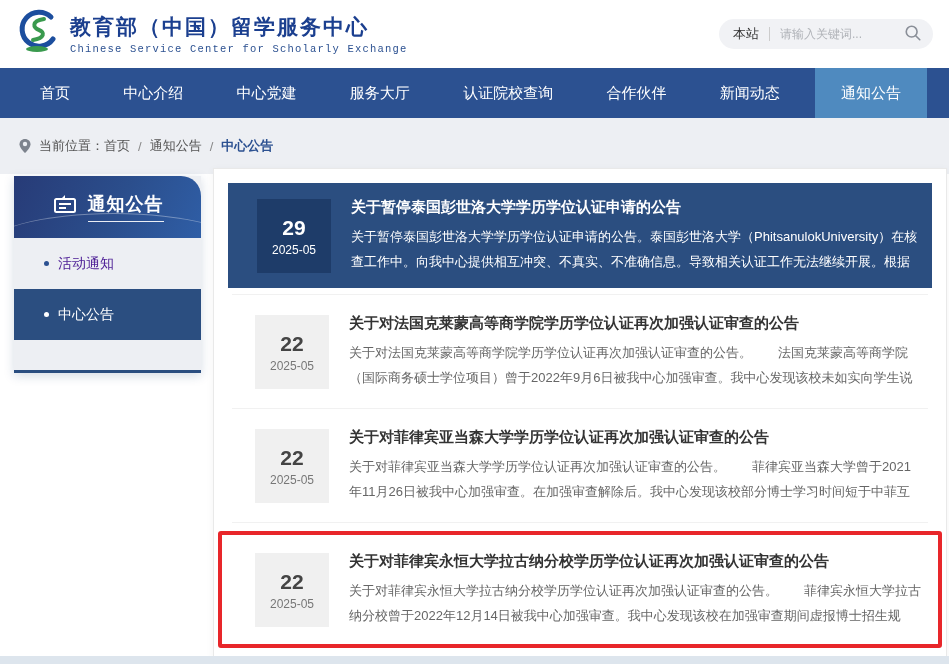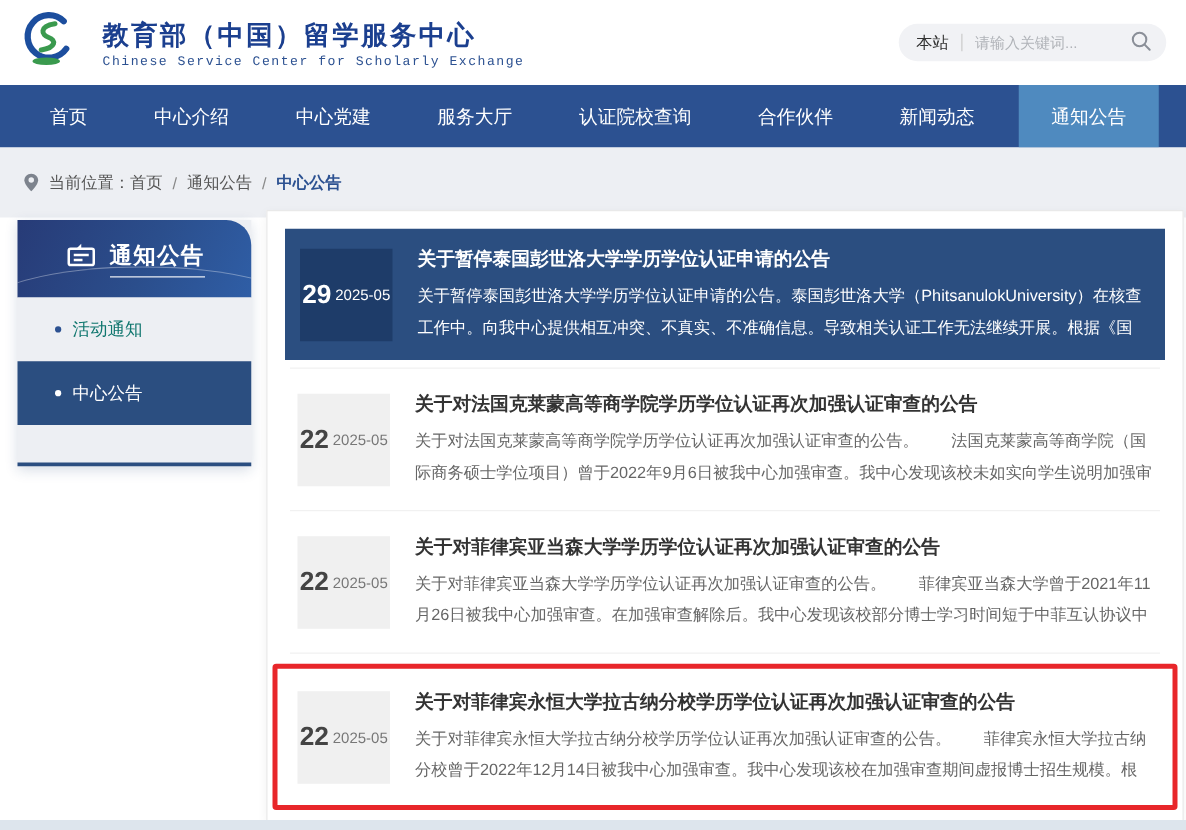--- a/index.html
+++ b/index.html
@@ -2,21 +2,21 @@
 <html><head>
 <meta charset="utf-8">
 <style>
   * { margin:0; padding:0; box-sizing:border-box; }
   html,body { width:949px; height:664px; overflow:hidden; background:#fff;
     font-family:"Liberation Sans","DejaVu Sans",sans-serif; }
   body { position:relative; }
 
   
   .top-header { position:absolute; left:0; top:0; width:949px; height:68px; background:#fff; }
-  .logo-wrap { position:absolute; left:14px; top:8px; display:flex; align-items:center; gap:20px; cursor:pointer; }
+  .logo-wrap { position:absolute; left:14px; top:8px; display:flex; align-items:center; gap:8px; cursor:pointer; }
   .logo-text .cn { font-size:21px; font-weight:bold; color:#1b3f8f; letter-spacing:2px; }
   .logo-text .en { font-size:10.5px; color:#2c5191; letter-spacing:1.2px; margin-top:2px;
     font-family:"Liberation Mono","DejaVu Sans Mono",monospace; }
 
   .search-pill { position:absolute; right:16px; top:19px; width:214px; height:30px;
     background:#f1f2f5; border-radius:16px; display:flex; align-items:center; padding:0 10px 0 14px; }
   .search-scope { font-size:13px; color:#333; flex:none; cursor:pointer; }
   .search-divider { width:1px; height:14px; background:#ccc; margin:0 10px; flex:none; }
   .search-input { flex:1; min-width:0; border:none; outline:none; background:transparent;
     font-size:12px; color:#333; font-family:"Liberation Sans",sans-serif; }
@@ -43,33 +43,33 @@
     box-shadow:0 3px 10px rgba(30,60,110,0.18); border-bottom:3px solid #2b4e80; background:#edeff3; }
   .sidebar-header { height:62px; background:linear-gradient(115deg,#273b77 0%, #2b4e8c 55%, #2f5ea6 100%);
     border-top-right-radius:20px; display:flex; align-items:center; justify-content:center; gap:10px;
     position:relative; overflow:hidden; }
   .sidebar-header::after { content:""; position:absolute; left:-30px; bottom:-46px; width:260px; height:70px;
     border-radius:50%; border-top:1px solid rgba(255,255,255,0.35); }
   .sidebar-header .sb-title { color:#fff; font-size:18px; font-weight:bold; letter-spacing:1px;
     border-bottom:1px solid rgba(255,255,255,0.9); padding-bottom:5px; }
   .sidebar-items { padding-bottom:30px; }
   .sidebar-item { height:51px; display:flex; align-items:center; padding-left:44px; font-size:14px;
-    color:#0f766e; cursor:pointer; position:relative; background:#edeff3; }
+    color:#4c1d95; cursor:pointer; position:relative; background:#edeff3; }
   .sidebar-item .dot { position:absolute; left:30px; width:5px; height:5px; border-radius:50%; background:#2c5191; }
   .sidebar-item.active { background:#2b4e80; color:#fff; }
   .sidebar-item.active .dot { background:#fff; }
 
   
   .content-panel { position:absolute; left:213px; top:168px; width:734px; height:489px;
     background:#fff; border:1px solid #e9e9e9; box-shadow:0 2px 8px rgba(0,0,0,0.05);
     padding:14px 14px 10px 14px; }
   .announce { display:flex; gap:20px; padding:11px 10px; cursor:pointer; }
   .announce + .row-divider { height:1px; background:#f1f1f1; margin:6px 4px; }
-  .date-box { flex:none; width:74px; height:74px; background:#f0f0f0; display:flex; 
-    align-items:center; justify-content:center; gap:3px; margin-top:3px; }
+  .date-box { flex:none; width:74px; height:74px; background:#f0f0f0; display:flex; flex-direction:column;
+    align-items:center; justify-content:center; gap:3px; margin-top:3px;margin-left:17px; }
   .date-day { font-size:21px; font-weight:bold; color:#444; }
   .date-month { font-size:12px; color:#777; }
   .ann-texts { flex:1; min-width:0; padding-top:2px; }
   .ann-title { font-size:15px; font-weight:bold; color:#333; margin-bottom:8px; white-space:nowrap;
     overflow:hidden; text-overflow:ellipsis; }
   .ann-excerpt { font-size:13px; color:#666; line-height:1.92; max-height:50px; overflow:hidden; }
 
   .announce.highlighted { background:#2b4e80; padding:13px 12px; }
   .announce.highlighted .date-box { background:#1e3c69; }
   .announce.highlighted .date-day, .announce.highlighted .date-month,

